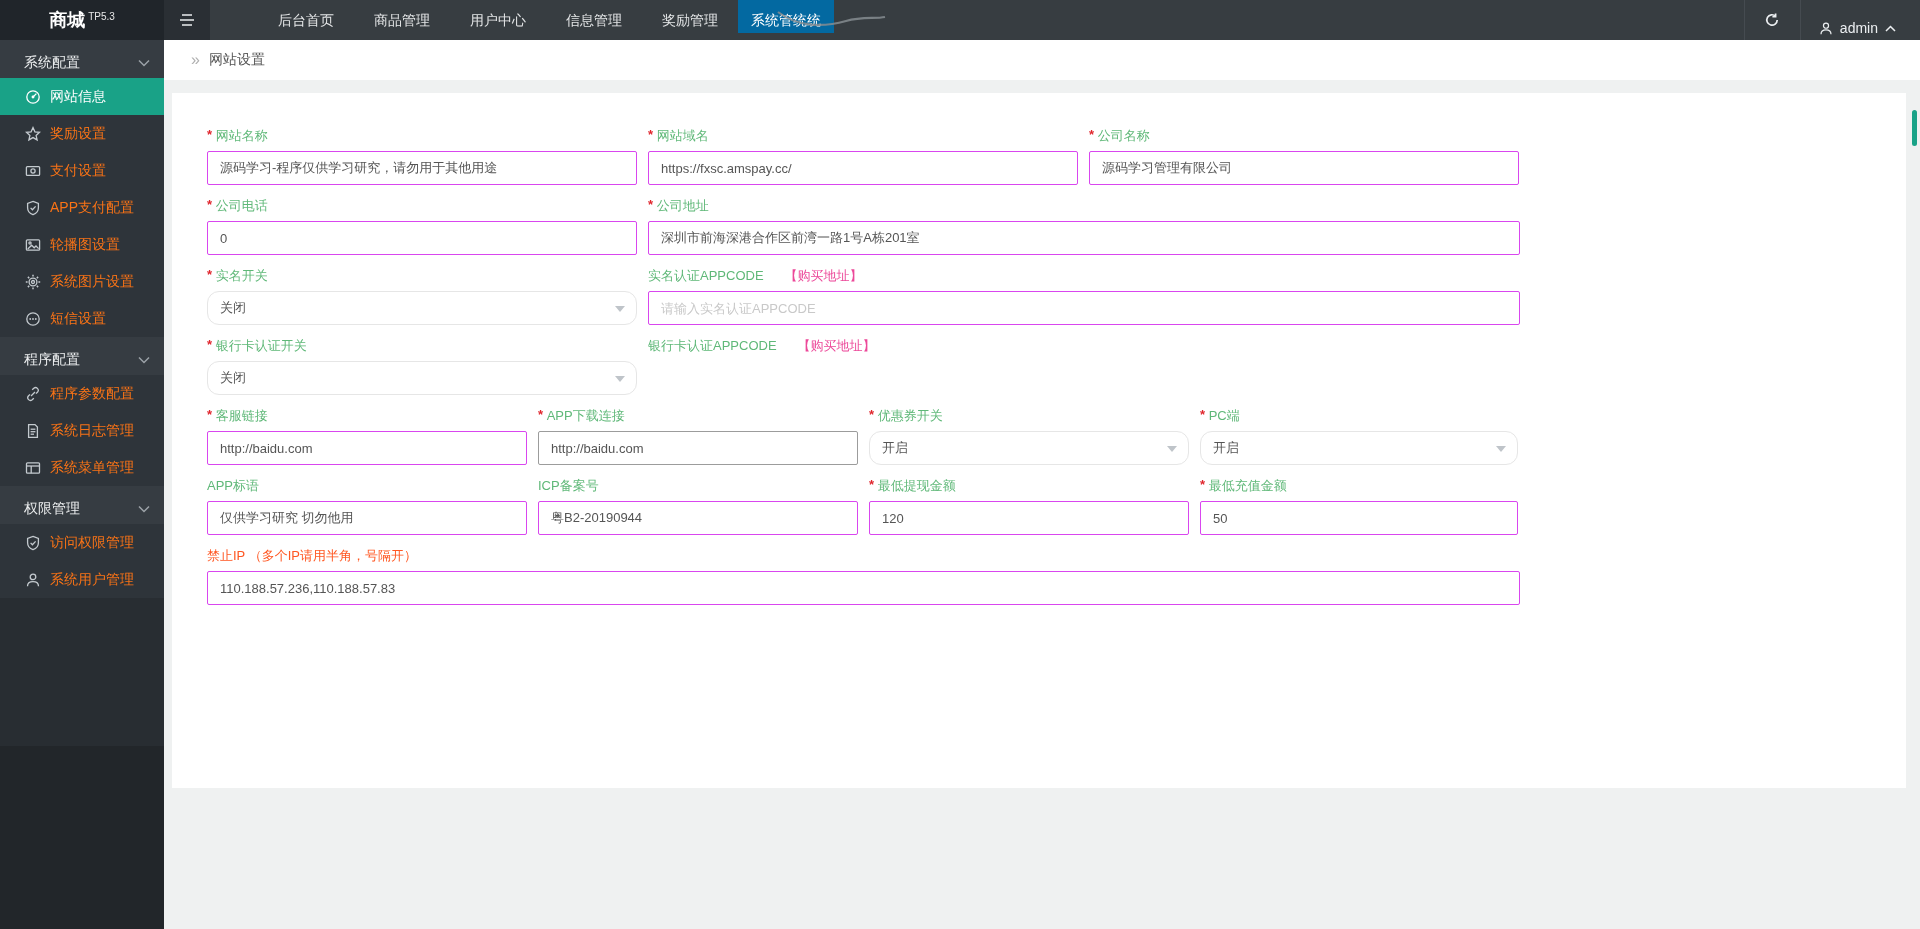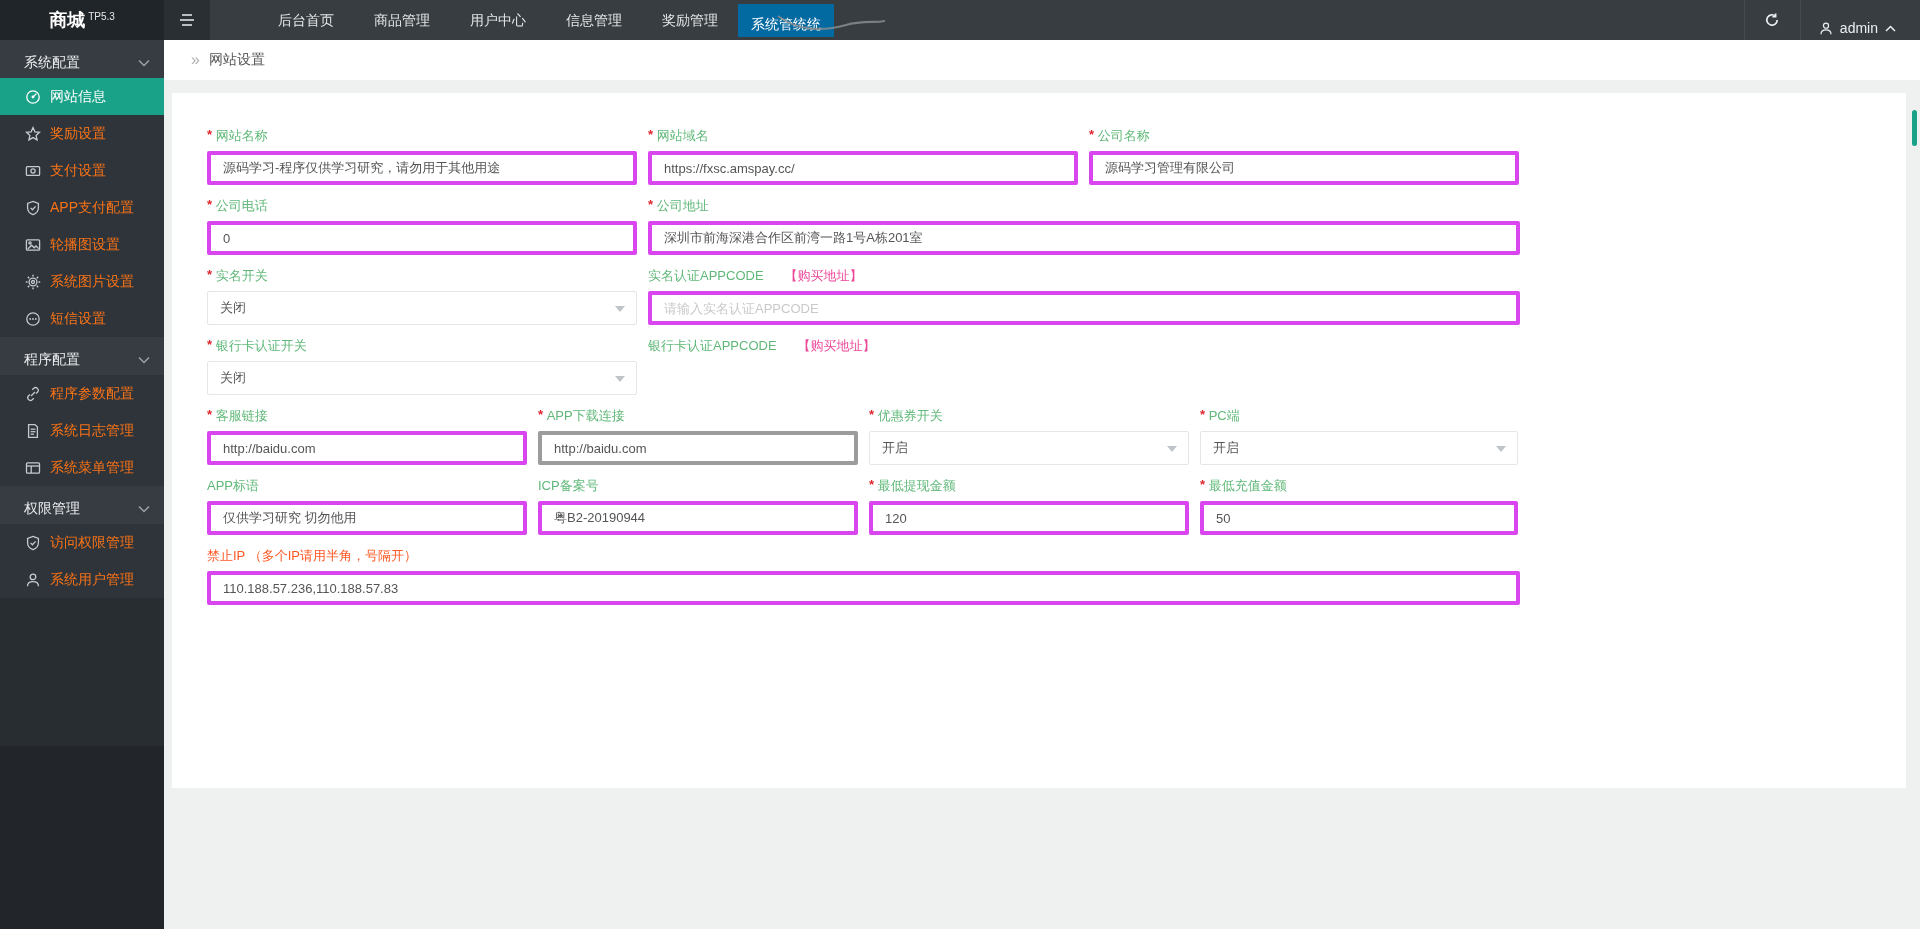--- a/index.html
+++ b/index.html
@@ -7,21 +7,21 @@
     font-family:"Liberation Sans","DejaVu Sans",sans-serif; }
 
   
   .topbar { position:absolute; top:0; left:0; width:1920px; height:40px;
     background:#373d41; display:flex; align-items:stretch; z-index:20; }
   .logo { width:164px; background:#20252a; color:#fff; display:flex;
     align-items:center; justify-content:center; font-size:18px; font-weight:bold; }
   .logo sup { font-size:10px; font-weight:normal; margin-left:3px; transform:translateY(-4px); color:#e8e8e8; }
   .hamburger { width:46px; background:#2a2f34; display:flex; align-items:center;
     justify-content:center; color:#dfe2e4; cursor:pointer; }
-  .nav { display:flex; margin-left:48px;align-items:center; }
+  .nav { display:flex; margin-left:48px; }
   .nav-item { line-height:40px; padding:0 20px; color:#e4e6e7; font-size:14px; cursor:pointer; white-space:nowrap; }
   .nav-item.active { background:#0369a1; color:#fff; height:33px; padding:0 13px; position:relative; }
   .swoosh { position:absolute; left:38px; top:9px; pointer-events:none; overflow:visible; }
   .topbar-right { margin-left:auto; display:flex; align-items:center; height:40px; }
   .refresh-btn { width:57px; height:40px; border-left:1px solid #454b50; border-right:1px solid #454b50;
     display:flex; align-items:center; justify-content:center; color:#eceff1; cursor:pointer; }
   .user-box { display:flex; align-items:center; gap:7px; padding:16px 24px 0 18px;
     color:#eceff1; font-size:14px; cursor:pointer; height:40px; }
 
   
@@ -51,26 +51,26 @@
   .scroll-thumb { position:absolute; right:3px; top:30px; width:5px; height:36px;
     background:#19a287; border-radius:3px; }
 
   
   .form-row { display:flex; gap:11px; margin-bottom:13px; }
   .field { display:flex; flex-direction:column; }
   .flabel { font-size:13px; color:#5fb878; height:16px; line-height:16px; margin-bottom:7px; white-space:nowrap; }
   .flabel.req::before { content:"* "; color:#e0262d; font-weight:bold; position:relative; top:-1px; }
   .flabel.red, .flabel.red .note { color:#ff5722; }
   .buy-link { color:#ec4899; text-decoration:none; margin-left:21px; cursor:pointer; }
-  .tinput { height:34px; border:4px solid #d946ef; border-radius:2px; padding:0 12px;
+  .tinput { height:34px; border:1px solid #d946ef; border-radius:2px; padding:0 12px;
     font-size:13px; color:#555; width:100%; outline:none; background:#fff;
     font-family:"Liberation Sans","DejaVu Sans",sans-serif; }
   .tinput::placeholder { color:#c9c9c9; }
   .tinput.focused { border-color:#9c9c9c; }
-  .select { position:relative; height:34px; border:1px solid #e6e6e6; border-radius:2px;
+  .select { position:relative; height:34px; border:1px solid #e6e6e6; border-radius:12px;
     line-height:32px; padding:0 12px; font-size:13px; color:#555; background:#fff; cursor:pointer; }
   .sel-arrow { position:absolute; right:11px; top:14px; width:0; height:0;
     border:5px solid transparent; border-top:6px solid #bfc4c9; }
   .w430{width:430px} .w872{width:872px} .w320{width:320px} .w318{width:318px} .w1313{width:1313px}
 
   svg { display:block; }
 </style>
 </head>
 <body>
 

